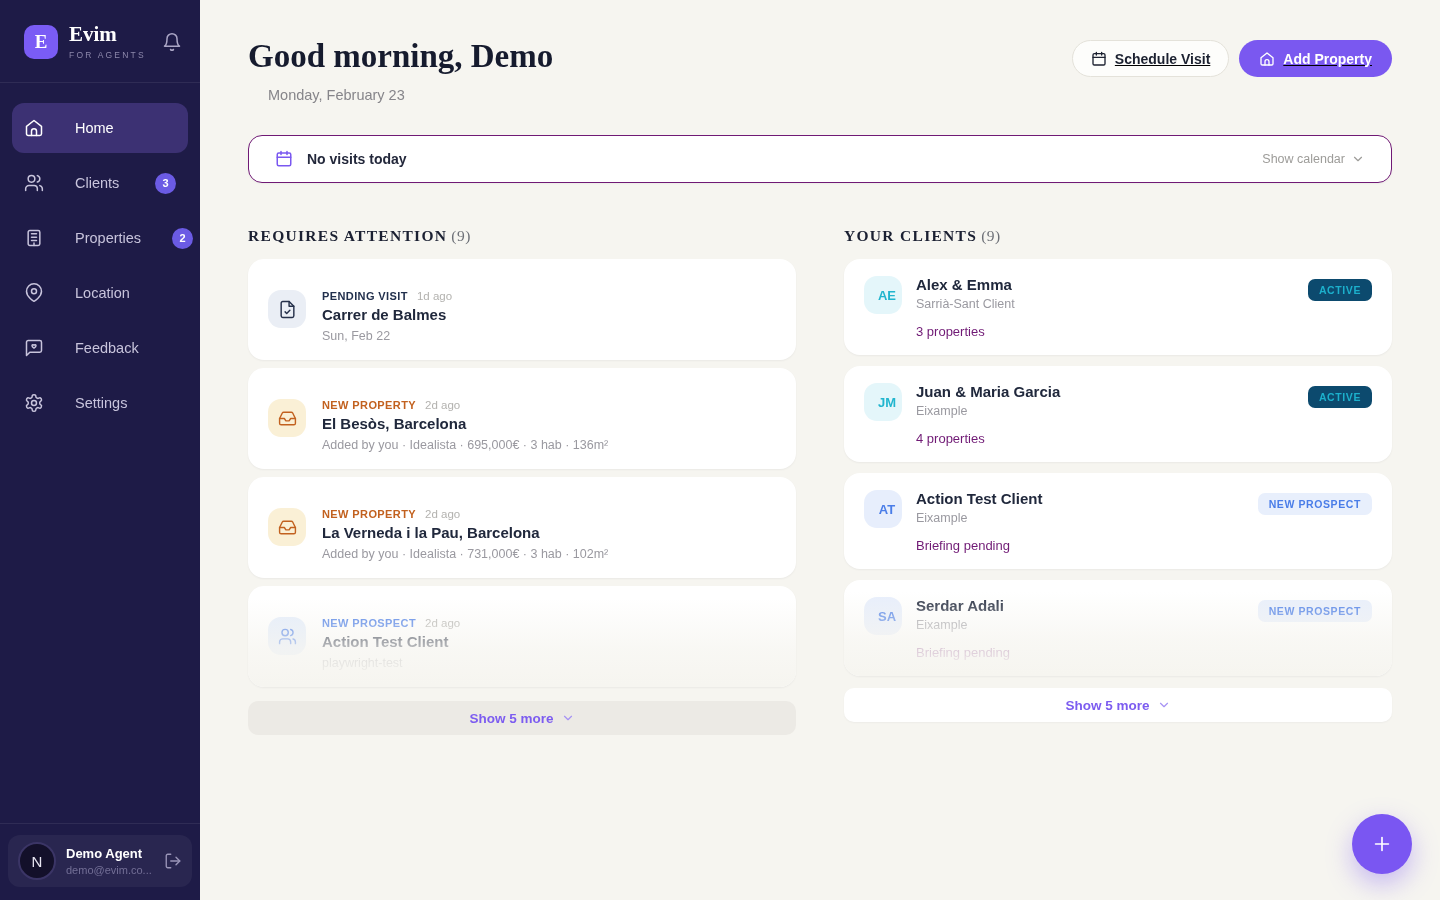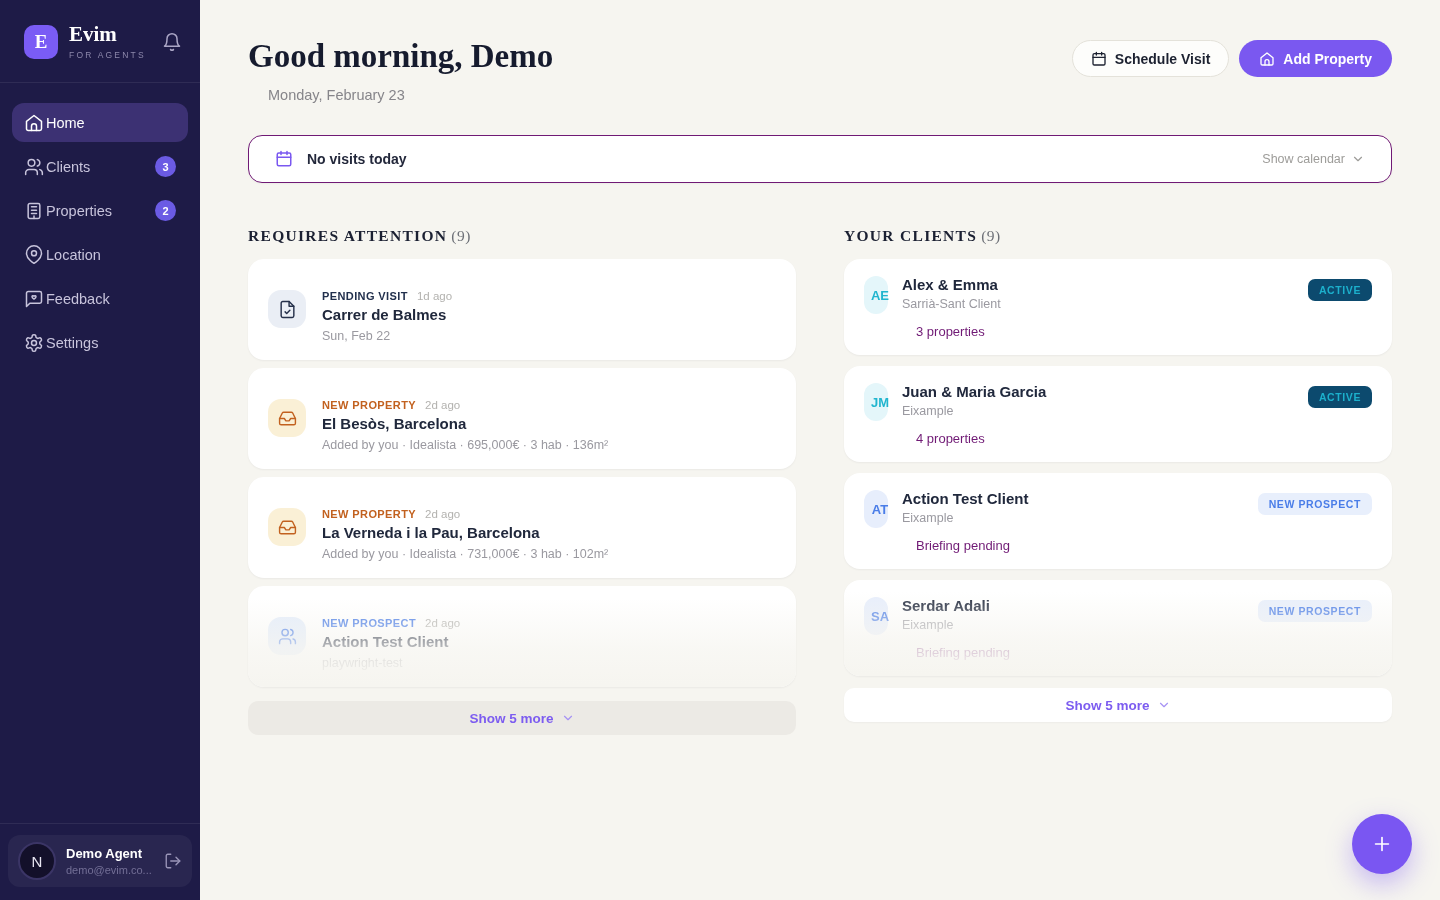--- a/index.html
+++ b/index.html
@@ -9,37 +9,37 @@
 
   
   .sidebar { width:200px; height:900px; background:#1e1b47; display:flex; flex-direction:column; color:#c8c4dc; }
   .sb-header { display:flex; align-items:center; gap:11px; padding:24px 18px 22px 24px; border-bottom:1px solid rgba(255,255,255,.08); }
   .logo-square { width:34px; height:34px; border-radius:10px; background:#7a5cf5; color:#fff; display:flex; align-items:center; justify-content:center; font-family:"Liberation Serif", serif; font-size:19px; font-weight:700; }
   .brand-name { font-family:"Liberation Serif", serif; font-size:21px; font-weight:700; color:#fff; line-height:1; }
   .brand-tag { font-size:8.5px; letter-spacing:2.2px; color:#8d88ab; margin-top:5px; }
   .bell { margin-left:auto; color:#aba6c6; }
 
   .nav { padding:20px 12px 0; display:flex; flex-direction:column; gap:5px; }
-  .nav-item { height:39px; display:flex; align-items:center; gap:2px; padding:8px 12px; border-radius:12px; font-size:14.5px; color:#c8c4dc; cursor:pointer; }
+  .nav-item { height:50px; display:flex; align-items:center; gap:31px; padding:8px 12px; border-radius:12px; font-size:14.5px; color:#c8c4dc; cursor:pointer; }
   .nav-item.active { background:#3c3173; color:#fff; }
   .nav-badge { margin-left:auto; min-width:21px; height:21px; padding:0 6px; border-radius:11px; background:#6b5be4; color:#fff; font-size:11px; font-weight:600; display:flex; align-items:center; justify-content:center; }
 
   .sb-footer { margin-top:auto; padding:11px 8px 13px; border-top:1px solid rgba(255,255,255,.08); }
   .profile-card { display:flex; align-items:center; gap:10px; padding:7px 10px; border-radius:12px; background:rgba(255,255,255,.05); }
   .avatar-initial { width:38px; height:38px; border-radius:50%; background:#13102a; border:2px solid #3b3566; color:#e8e6f2; display:flex; align-items:center; justify-content:center; font-size:15px; }
   .profile-name { font-size:13px; font-weight:700; color:#fff; line-height:1.2; }
   .profile-email { font-size:11px; color:#736f96; margin-top:3px; max-width:86px; white-space:nowrap; overflow:hidden; }
   .logout { margin-left:auto; color:#9a95b8; cursor:pointer; }
 
   
   .main { flex:1; position:relative; padding:38px 48px 0; background:#f6f5f0; }
   .main-header { display:flex; justify-content:space-between; align-items:flex-start; }
   .greeting { font-family:"Liberation Serif", serif; font-size:33px; font-weight:600; color:#161b2e; }
   .date { margin-top:12px; font-size:14.5px; color:#86858a;margin-left:20px; }
-  .header-actions { display:flex; gap:10px; margin-top:2px; }
+  .header-actions { display:flex; gap:10px; margin-top:2px;text-decoration:underline; }
   .btn { height:37px; border-radius:999px; display:inline-flex; align-items:center; gap:8px; padding:0 18px; font-size:14px; font-weight:600; font-family:"Liberation Sans", sans-serif; cursor:pointer; }
   .btn-outline { background:#fdfdfb; color:#1c2130; border:1px solid #e4e2da; }
   .btn-primary { background:#7a58f0; color:#fff; border:none; padding:0 20px; }
 
   .banner { margin-top:32px; height:48px; background:#fff; border:1px solid #701a75; border-radius:14px; display:flex; align-items:center; gap:14px; padding:0 26px; box-shadow:0 1px 2px rgba(24,24,48,.04); }
   .banner-text { font-size:14px; font-weight:600; color:#23283b; }
   .banner-action { margin-left:auto; display:flex; align-items:center; gap:6px; font-size:12.5px; color:#9d9c99; cursor:pointer; }
 
   .columns { margin-top:44px; display:grid; grid-template-columns:1fr 1fr; column-gap:48px; }
   .section-title { font-family:"Liberation Serif", serif; font-size:15.5px; font-weight:700; letter-spacing:1.3px; color:#1b2032; margin-bottom:14px; }
@@ -52,21 +52,21 @@
   .t-blue  { background:#e4edfb; color:#4a7de8; }
   .tag-row { display:flex; align-items:baseline; gap:9px; }
   .card-tag { font-size:11px; font-weight:700; letter-spacing:.4px; }
   .g-navy  { color:#22304d; } .g-orange{ color:#c2611f; } .g-blue { color:#4a7de8; }
   .card-time { font-size:11.5px; color:#b3b2af; font-weight:500; }
   .card-title { font-size:15px; font-weight:600; color:#20283c; margin-top:4px; }
   .card-meta { font-size:12.5px; color:#9a99a0; margin-top:6px; }
 
   .c-card { position:relative; background:#fff; border-radius:16px; padding:17px 20px 16px; margin-bottom:11px; box-shadow:0 1px 2px rgba(24,24,48,.05); cursor:pointer; }
   .client-top { display:flex; align-items:flex-start; gap:14px; }
-  .client-avatar { width:24px; height:38px; border-radius:13px; display:flex; align-items:center; justify-content:center; font-size:13px; font-weight:700;padding-left:8px; }
+  .client-avatar { width:38px; height:38px; border-radius:13px; display:flex; align-items:center; justify-content:center; font-size:13px; font-weight:700;padding-left:8px; }
   .av-cyan { background:#e4f6fa; color:#21b5ce; }
   .av-blue { background:#e7eefc; color:#4a7de8; }
   .client-name { font-size:15px; font-weight:600; color:#20283c; }
   .client-area { font-size:12.5px; color:#9a99a0; margin-top:4px; }
   .status-badge { margin-left:auto; margin-top:3px; font-size:10.5px; font-weight:700; letter-spacing:.6px; padding:5px 11px; border-radius:7px; }
   .s-cyan { background:#0c4a6e; color:#1cb0cc; }
   .s-blue { background:#e8effc; color:#4a7de8; }
   .client-detail { margin-top:10px; padding-left:52px; font-size:13px; color:#701a75; }
 
   .faded::after { content:""; position:absolute; inset:0; border-radius:16px;

